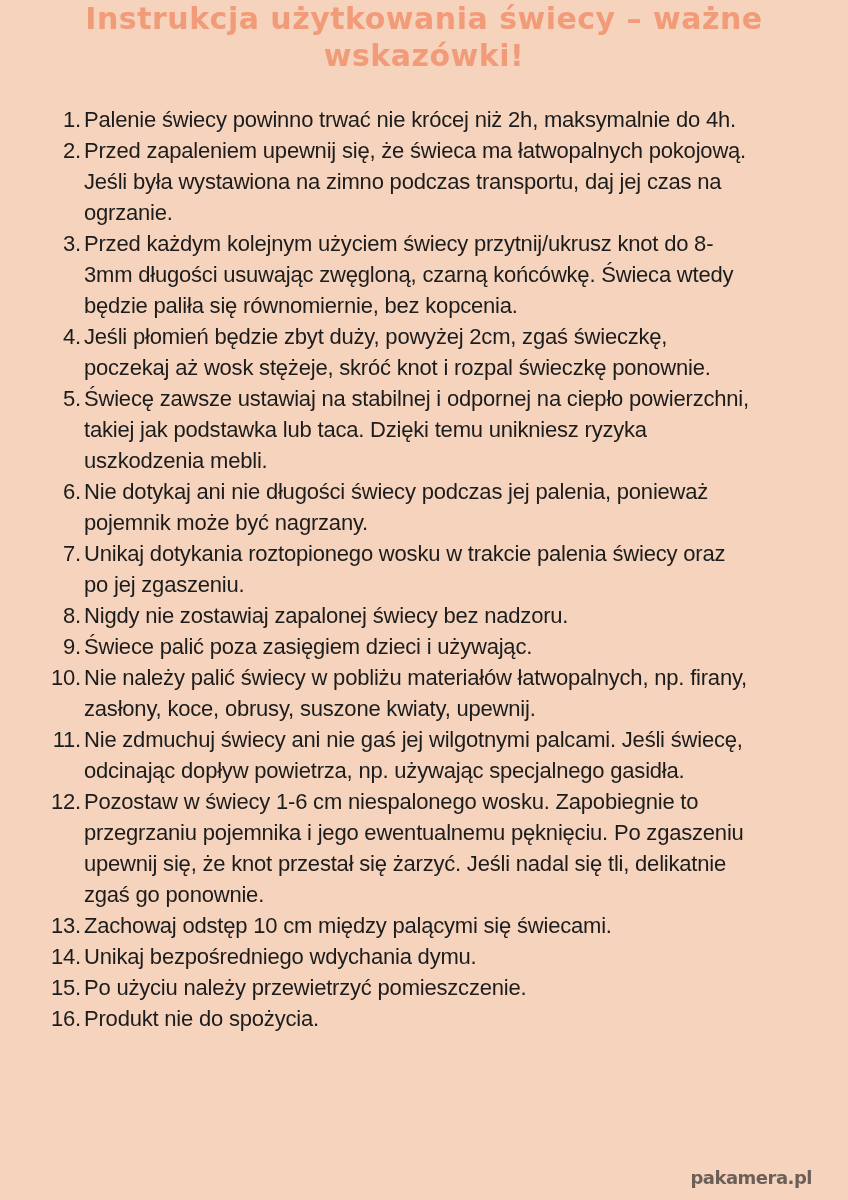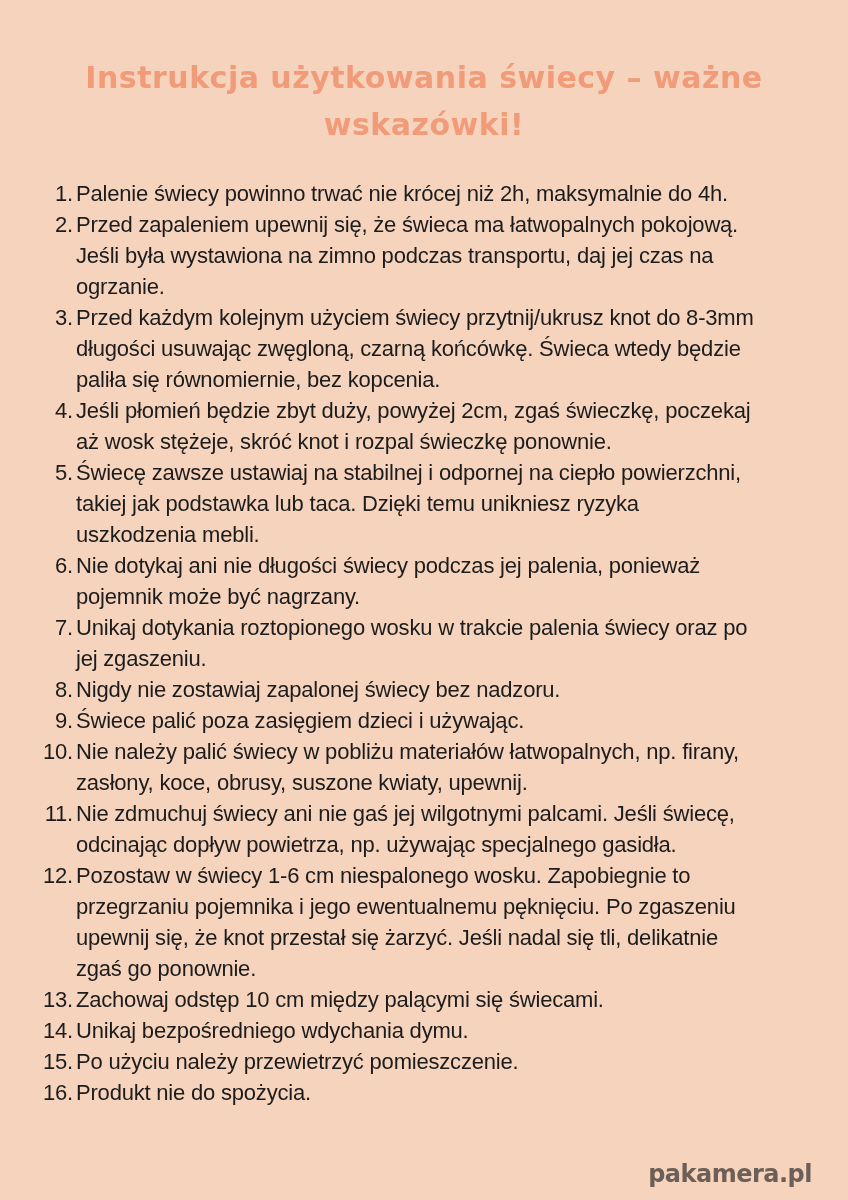--- a/index.html
+++ b/index.html
@@ -10,32 +10,31 @@
     position: relative;
     width: 848px;
     height: 1200px;
     background: #F5D3BD;
     overflow: hidden;
     font-family: "Liberation Sans", sans-serif;
     box-sizing: border-box;
   }
   .title {
     margin: 0 auto;
-    padding-top: 54px;
     max-width: 690px;
     text-align: center;
     color: #F29B79;
     font-family: "DejaVu Sans", sans-serif;
     font-weight: 700;
     font-size: 30px;
-    line-height: 47px;
+    line-height: 37px;
     letter-spacing: 0.5px;
   }
   ol.instructions {
-    margin: 8px;
+    margin: 16px;
     margin-top: 30px;
     padding: 0 78px 0 24px;
     list-style: none;
     counter-reset: item;
     color: #1C1C1C;
     font-size: 22px;
     line-height: 31px;
     letter-spacing: -0.2px;
   }
   ol.instructions li {
@@ -52,21 +51,21 @@
   ol.instructions li .item-text {
     flex: 1 1 auto;
   }
   .watermark {
     position: absolute;
     right: 36px;
     bottom: 12px;
     color: #6C5F57;
     font-family: "DejaVu Sans", sans-serif;
     font-weight: 600;
-    font-size: 24px;
+    font-size: 18px;
     letter-spacing: -0.5px;
   }
 </style>
 </head>
 <body>
 
 <div class="page">
 
   <h1 class="title">Instrukcja użytkowania świecy – ważne wskazówki!</h1>
 

